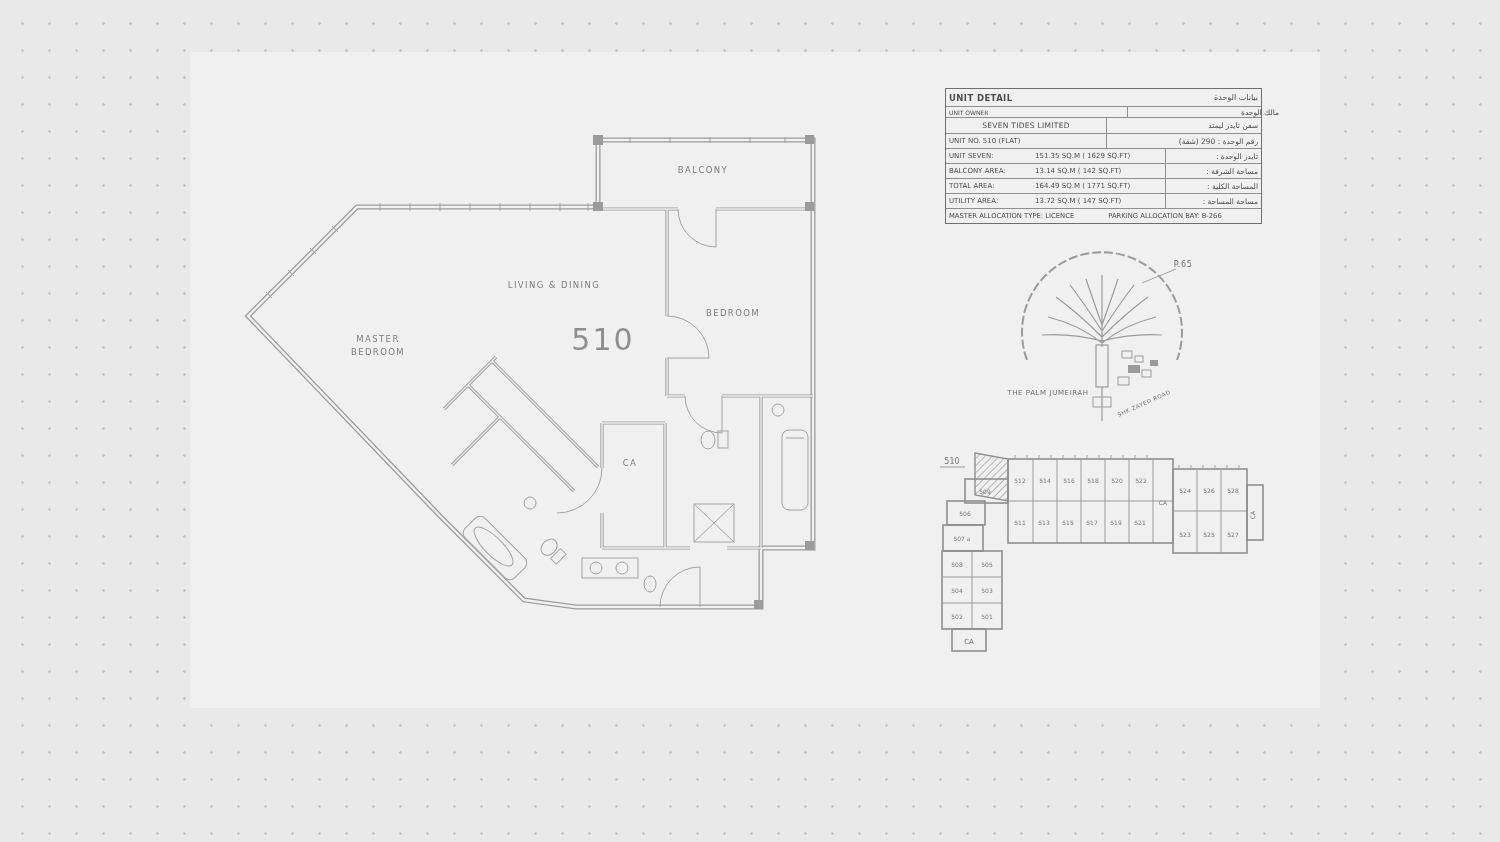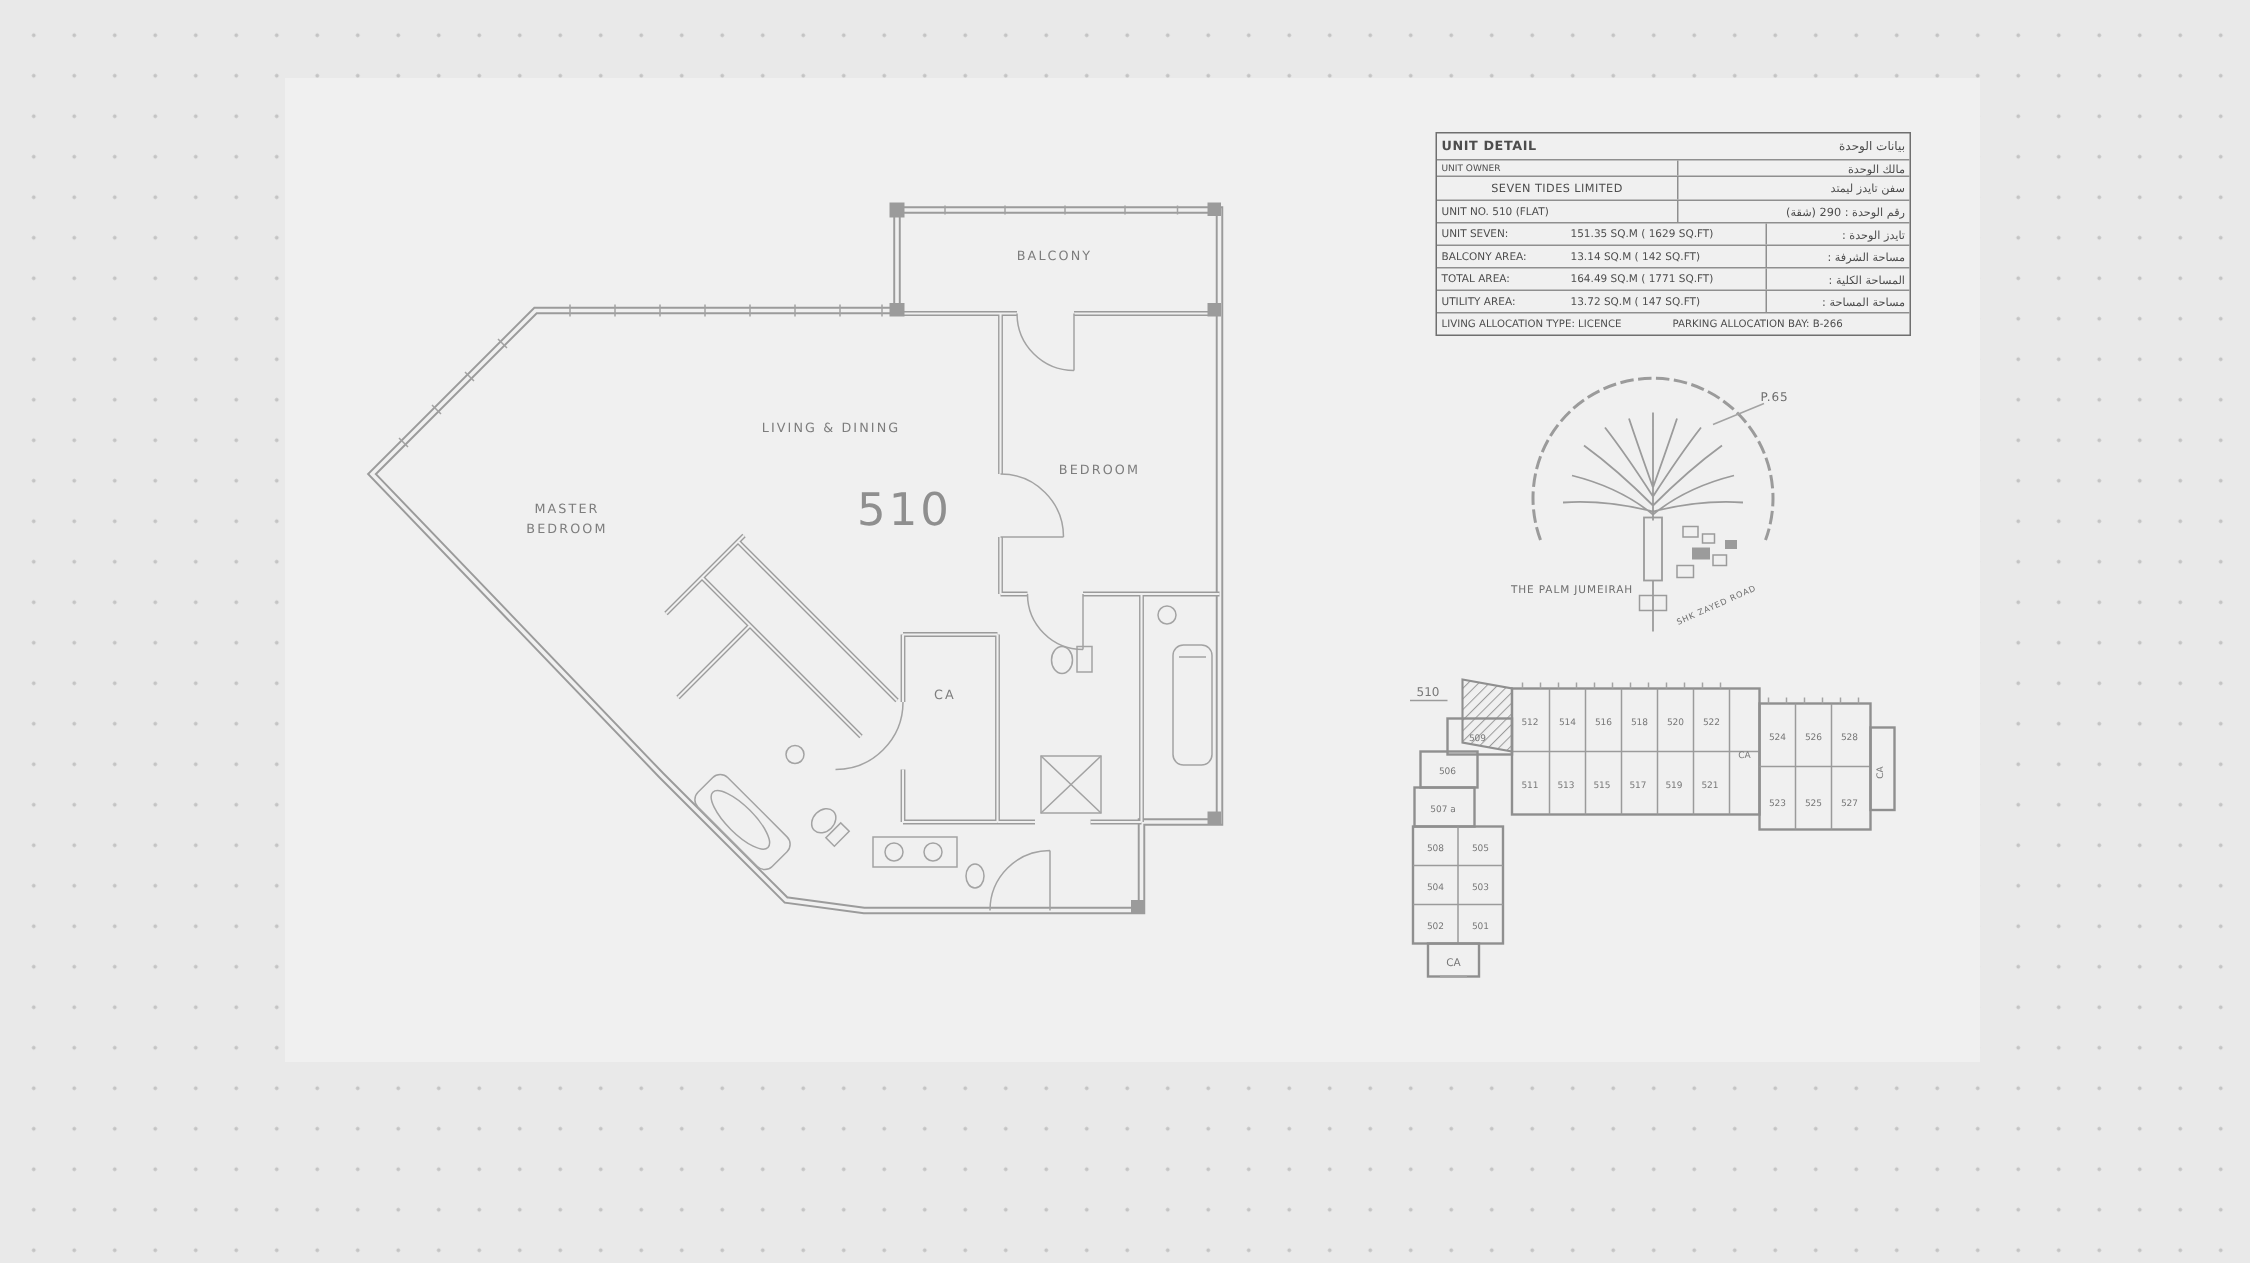--- a/index.html
+++ b/index.html
@@ -19,25 +19,25 @@
   .room-label{font-size:8.5px;letter-spacing:1.4px;text-anchor:middle;}
   .big-num{font-size:30px;letter-spacing:2px;fill:#8f8f8f;text-anchor:middle;}
   .kp-num{font-size:6px;text-anchor:middle;fill:#787878;}
   .kp-line{stroke:#9b9b9b;stroke-width:1;fill:none;}
   .kp-out{stroke:#8f8f8f;stroke-width:1.6;fill:none;}
   .map-line{stroke:#9b9b9b;fill:none;}
   .map-label{font-size:7px;letter-spacing:0.6px;text-anchor:middle;fill:#6e6e6e;}
 
   
   #unit-table{position:absolute;left:945px;top:88px;width:315px;
-      border:1.2px solid #6f6f6f;color:#4d4d4d;background:transparent;margin-left:12px;}
+      border:1.2px solid #6f6f6f;color:#4d4d4d;background:transparent;}
   #unit-table .row{display:grid;align-items:center;}
   #unit-table .row + .row{border-top:1px solid #8f8f8f;}
   .r-header{height:17px;grid-template-columns:1fr 130px;}
-  .r-owner-label{height:10px;grid-template-columns:160px 155px;}
+  .r-owner-label{height:10px;grid-template-columns:160px 155px;gap:21px;}
   .r-owner-value{height:15px;grid-template-columns:160px 155px;}
   .r-unitno{height:14px;grid-template-columns:160px 155px;}
   .r-area{height:14px;grid-template-columns:86px 133px 96px;}
   .r-parking{height:14px;grid-template-columns:1fr;}
   #unit-table .cell{padding:0 3px;white-space:nowrap;overflow:hidden;}
   #unit-table .ar{direction:rtl;text-align:left;font-size:7.5px;border-left:1px solid #8f8f8f;height:100%;display:flex;align-items:center;justify-content:flex-start;}
   #unit-table .r-header .ar{border-left:none;font-size:8px;}
   .t-title{font-size:8.5px;font-weight:700;letter-spacing:0.4px;}
   .t-small{font-size:6px;}
   .t-center{text-align:center;justify-content:center;}
@@ -175,21 +175,21 @@
       <div class="cell t-val">164.49  SQ.M   (  1771  SQ.FT)</div>
       <div class="cell ar">المساحة الكلية :</div>
     </div>
     <div class="row r-area">
       <div class="cell t-label">UTILITY AREA:</div>
       <div class="cell t-val">13.72  SQ.M   (   147   SQ.FT)</div>
       <div class="cell ar">مساحة المساحة :</div>
     </div>
     <div class="row r-parking">
       <div class="cell">
-        <span>LIVING ALLOCATION TYPE:  LICENCE</span>
+        <span>MASTER ALLOCATION TYPE:  LICENCE</span>
         <span>PARKING ALLOCATION BAY:  B-266</span>
       </div>
     </div>
   </div>
 
   <svg style="left:990px;top:245px" width="230" height="195" viewBox="0 0 230 195">
     <g>
       <path class="map-line" stroke-width="2" stroke-dasharray="9 3" d="M 37 115 A 80 80 0 1 1 187 115"></path>
     </g>
     <g>

